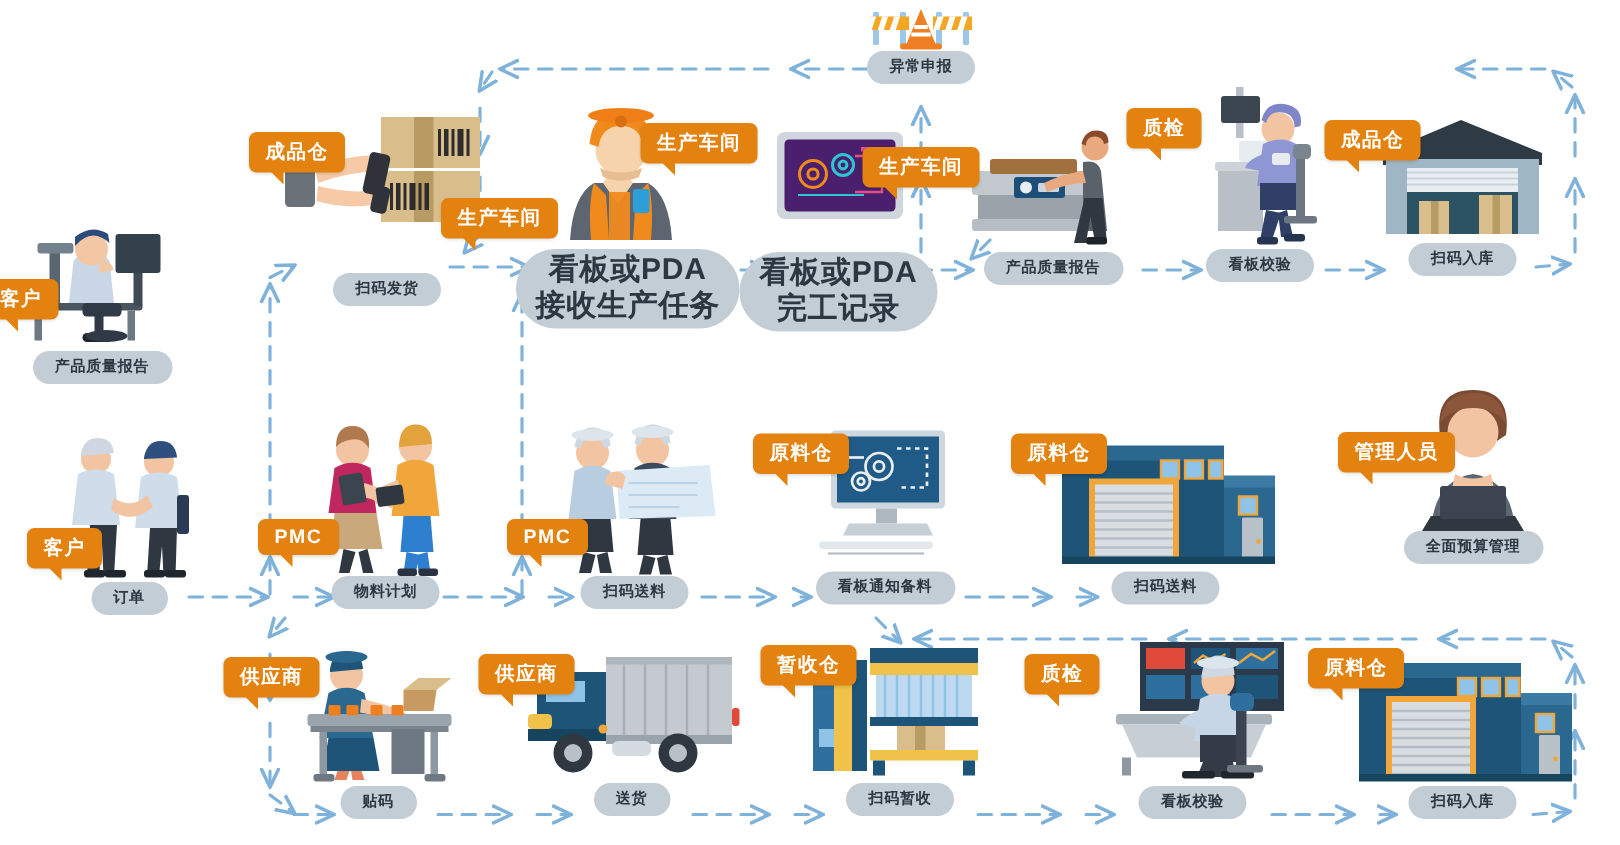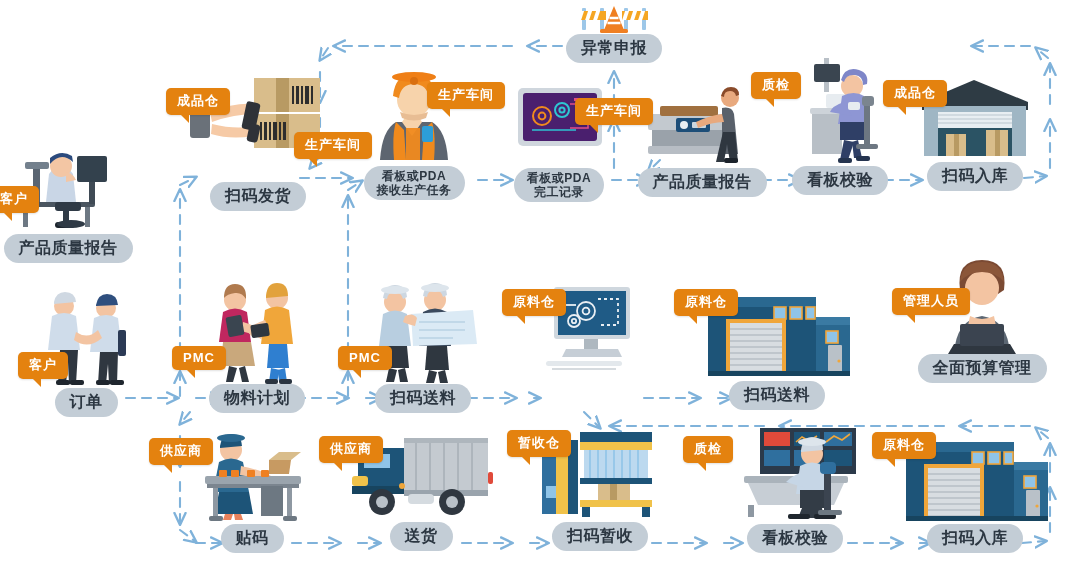--- a/index.html
+++ b/index.html
@@ -18,25 +18,25 @@
   
   .pill{
     display:inline-block;
     background:#c3cdd6;
     color:#2c3742;
     border-radius:999px;
     font-weight:bold;
     line-height:1.18;
     white-space:pre;
     padding:5px 15px;
-    font-size:16px;
+    font-size:10px;
     letter-spacing:.5px;
     position:relative;
   }
-  .pill.two{padding:3px 13px;font-size:12px;}
+  .pill.two{padding:3px 13px;font-size:20px;}
 
   
   .badge{
     position:absolute;
     background:#e4820f;
     color:#ffffff;
     font-weight:bold;
     font-size:13px;
     letter-spacing:1px;
     border-radius:5px;
@@ -434,20 +434,21 @@
         </g>
         <rect x="54" y="56" width="14" height="10" fill="#aeb8c0"></rect>
         <path d="M36,66 h52 l4,8 h-60z" fill="#c6ced6"></path>
         <rect x="16" y="78" width="76" height="5" rx="2.5" fill="#e3e8ec"></rect>
         <g stroke="#aeb8c0" stroke-width="1.2">
           <path d="M22,86 h64"></path>
         </g>
       </svg>
       <div class="badge tail-left" style="left:-8px;top:6px;">原料仓</div>
     </div>
+    <div class="capwrap" style="margin-top:2px;"><span class="pill">看板通知备料</span></div>
   </div>
 
   <div class="node" style="left:777px;top:283px;width:170px;">
     <div class="art">
       <svg class="ill" width="150" height="96" viewBox="0 0 150 96">
         <rect x="6" y="22" width="108" height="70" fill="#1d5478"></rect>
         <rect x="6" y="14" width="108" height="10" fill="#2a6890"></rect>
         <rect x="114" y="40" width="34" height="52" fill="#2a6890"></rect>
         <rect x="114" y="34" width="34" height="8" fill="#3a7aa3"></rect>
         <g fill="#8fc4e8" stroke="#f0a63a" stroke-width="1.6">

